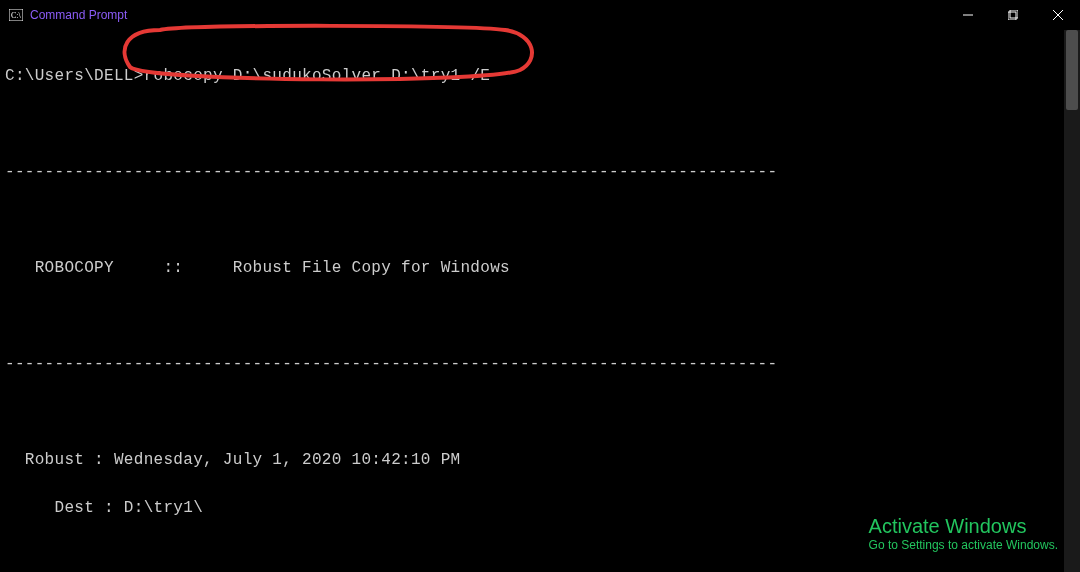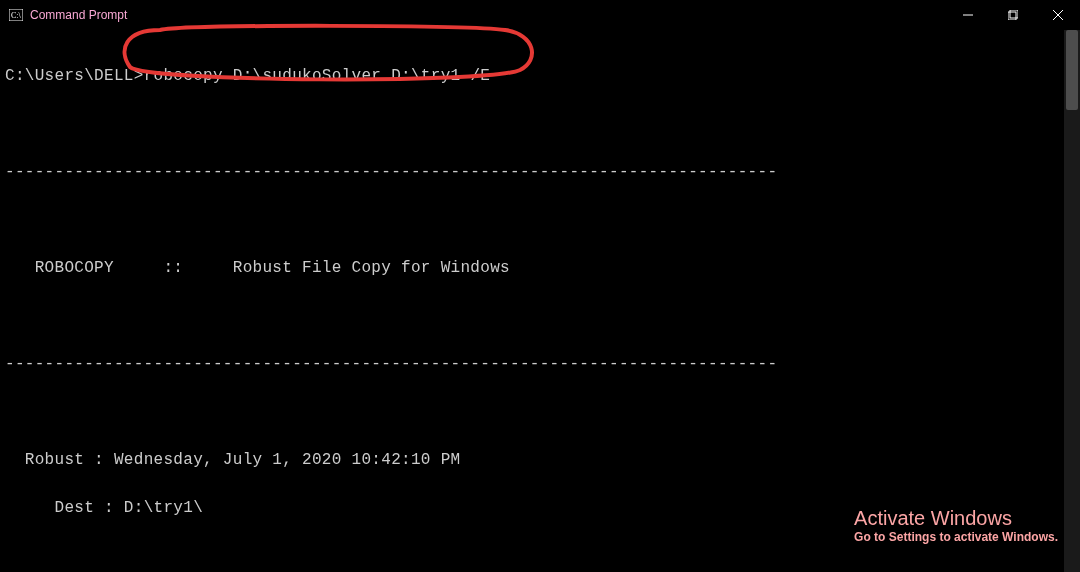--- a/index.html
+++ b/index.html
@@ -29,21 +29,21 @@
       width: 16px;
       height: 16px;
       margin-right: 6px;
       display: flex;
       align-items: center;
       justify-content: center;
     }
     .titlebar-title {
       font-family: 'Segoe UI', Tahoma, sans-serif;
       font-size: 12px;
-      color: #f9a8d4;
+      color: #8b5cf6;
     }
     .win-controls {
       position: absolute;
       right: 0;
       top: 0;
       display: flex;
       height: 30px;
     }
     .win-btn {
       width: 45px;
@@ -80,32 +80,31 @@
     }
     .annotation {
       position: absolute;
       top: 22px;
       left: 110px;
       pointer-events: none;
     }
     .watermark {
       position: absolute;
       right: 22px;
-      bottom: 28px;
+      bottom: 20px;
       font-family: 'Segoe UI', Tahoma, sans-serif;
-      color: #fca5a5;
+      color: #22c55e;
       text-align: left;
     }
     .watermark-title {
       font-size: 20px;
       font-weight: 400;
     }
     .watermark-sub {
       font-size: 12px;
-      font-weight: bold;
     }
   </style>
 </head>
 <body>
 
 <div class="titlebar">
   <span class="titlebar-icon">
     <svg width="14" height="12" viewBox="0 0 14 12">
       <rect x="0" y="0" width="14" height="12" fill="none" stroke="#fff" stroke-width="1"></rect>
       <text x="2" y="9" font-size="8" fill="#fff" font-family="Consolas">C:\</text>

